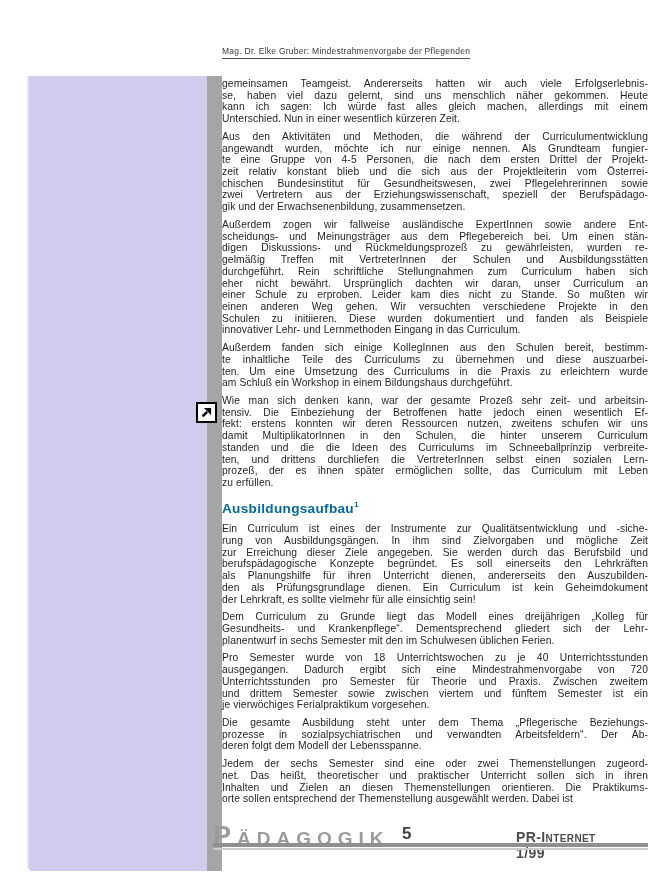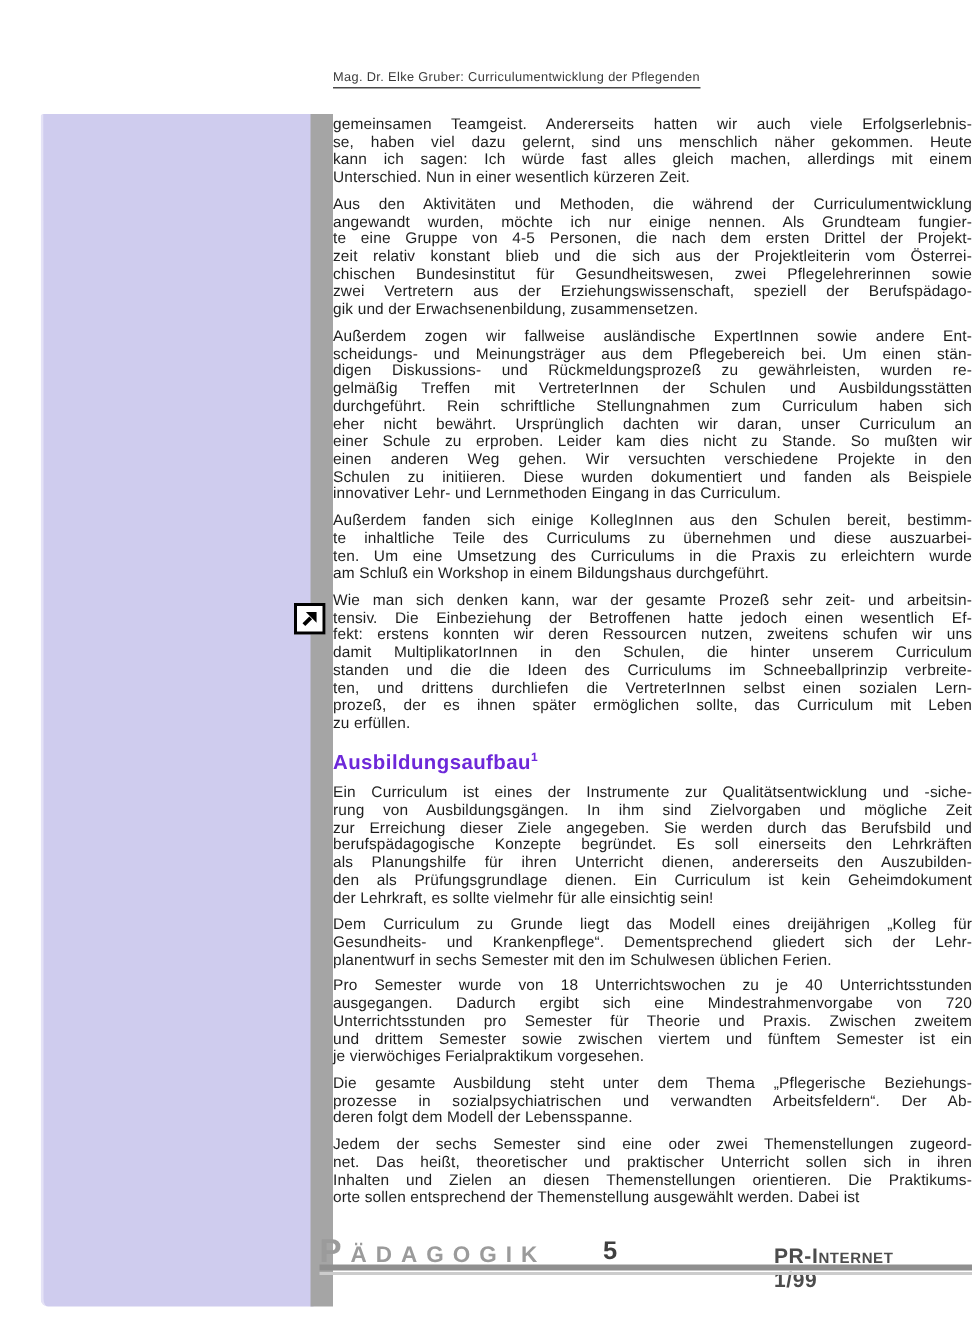--- a/index.html
+++ b/index.html
@@ -26,35 +26,35 @@
   .content { position:absolute; left:222px; top:78px; width:426px; }
   .para { margin:0 0 6px 0; }
   .line {
     font-size:10.3px; line-height:11.72px; height:11.72px;
     color:#1f1f1f; letter-spacing:0.1px;
     text-align:justify; text-align-last:justify;
     white-space:nowrap; overflow:visible;
   }
   .line.last { text-align-last:left; }
   .section-heading {
-    font-size:13.6px; font-weight:bold; color:#6d28d9;
+    font-size:13.6px; font-weight:bold; color:#0369a1;
     letter-spacing:0.3px; margin:11px 0 8px 0;
   }
   .section-heading sup { font-size:8px; font-weight:bold; }
   
   .margin-icon {
     position:absolute; left:196px; top:402px; width:21px; height:21px;
     background:#ffffff; border:2px solid #000000; box-sizing:border-box;
     display:flex; align-items:center; justify-content:center;
   }
   .margin-icon svg { display:block; }
   
   .footer-journal {
     position:absolute; left:213px; top:821px;
-    font-size:22px; font-weight:bold; font-variant:small-caps;
+    font-size:27px; font-weight:bold; font-variant:small-caps;
     letter-spacing:6px; color:#9b9b9b;
   }
   .footer-page-number {
     position:absolute; left:402px; top:824px;
     font-size:17px; font-weight:bold; color:#3f3f3f;
   }
   .footer-issue {
     position:absolute; left:516px; top:829px; width:110px;
     font-size:14px; font-weight:bold; font-variant:small-caps;
     letter-spacing:0.4px; color:#4c4c4c;
@@ -69,21 +69,21 @@
   }
 </style>
 </head>
 <body>
 
 <div class="page">
 
   <div class="sidebar"></div>
   <div class="sidebar-shadow"></div>
 
-  <div class="running-header">Mag. Dr. Elke Gruber: Curriculumentwicklung der Pflegenden</div>
+  <div class="running-header">Mag. Dr. Elke Gruber: Mindestrahmenvorgabe der Pflegenden</div>
 
   <div class="margin-icon">
     <svg width="13" height="13" viewBox="0 0 20 20" aria-hidden="true">
       <path d="M4 16 L11 9" stroke="#000000" stroke-width="4" fill="none"></path>
       <path d="M6 3 H17 V14 Z" fill="#000000"></path>
     </svg>
   </div>
 
   <div class="content">
     <div class="para">

